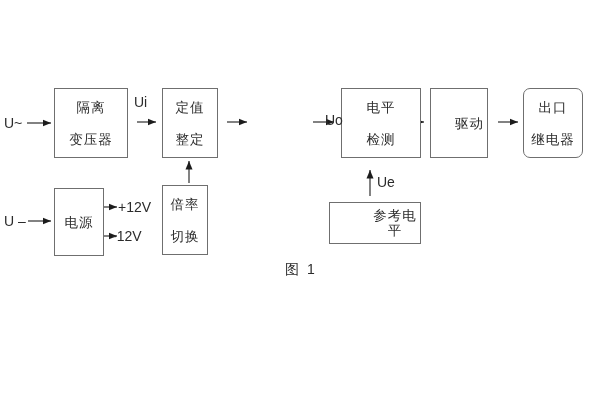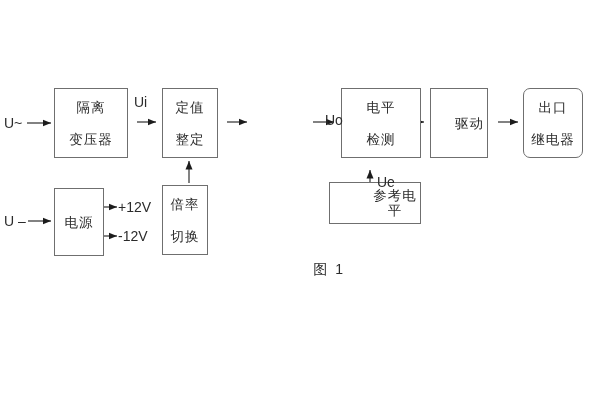--- a/index.html
+++ b/index.html
@@ -41,21 +41,21 @@
     position: absolute;
     color: var(--text-color, #2b2b2b);
     font-size: 14px;
     line-height: 16px;
     white-space: nowrap;
   }
   .caption {
     position: absolute;
     color: var(--text-color, #2b2b2b);
     font-size: 14px;
-    text-align: right;
+    text-align: left;
     letter-spacing: 2px;
   }
 </style>
 </head>
 <body>
 
 <div class="canvas">
 
   <svg class="arrows" width="600" height="400" viewBox="0 0 600 400">
     <defs>
@@ -105,33 +105,33 @@
 
   <div class="block" style="left:54px; top:188px; width:50px; height:68px;">
     <span>电源</span>
   </div>
 
   <div class="block" style="left:162px; top:185px; width:46px; height:70px;">
     <span>倍率</span>
     <span>切换</span>
   </div>
 
-  <div class="block" style="left:329px; top:182px; width:92px; height:42px;padding-left:40px;">
+  <div class="block" style="left:329px; top:202px; width:92px; height:42px;padding-left:40px;">
     <span>参考电平</span>
   </div>
 
   <div class="lbl" style="left:4px; top:115px;">U~</div>
 
   <div class="lbl" style="left:4px; top:213px;">U –</div>
 
   <div class="lbl" style="left:134px; top:94px;">Ui</div>
 
   <div class="lbl" style="left:313px; top:112px;margin-left:12px;">Uo</div>
 
   <div class="lbl" style="left:377px; top:174px;">Ue</div>
 
   <div class="lbl" style="left:118px; top:199px;text-align:right;">+12V</div>
 
-  <div class="lbl" style="left:118px; top:228px;">-12V</div>
+  <div class="lbl" style="left:112px; top:228px;">-12V</div>
 
   <div class="caption" style="left:285px; top:261px; width:60px;">图 1</div>
 
 </div>
 
 </body></html>

